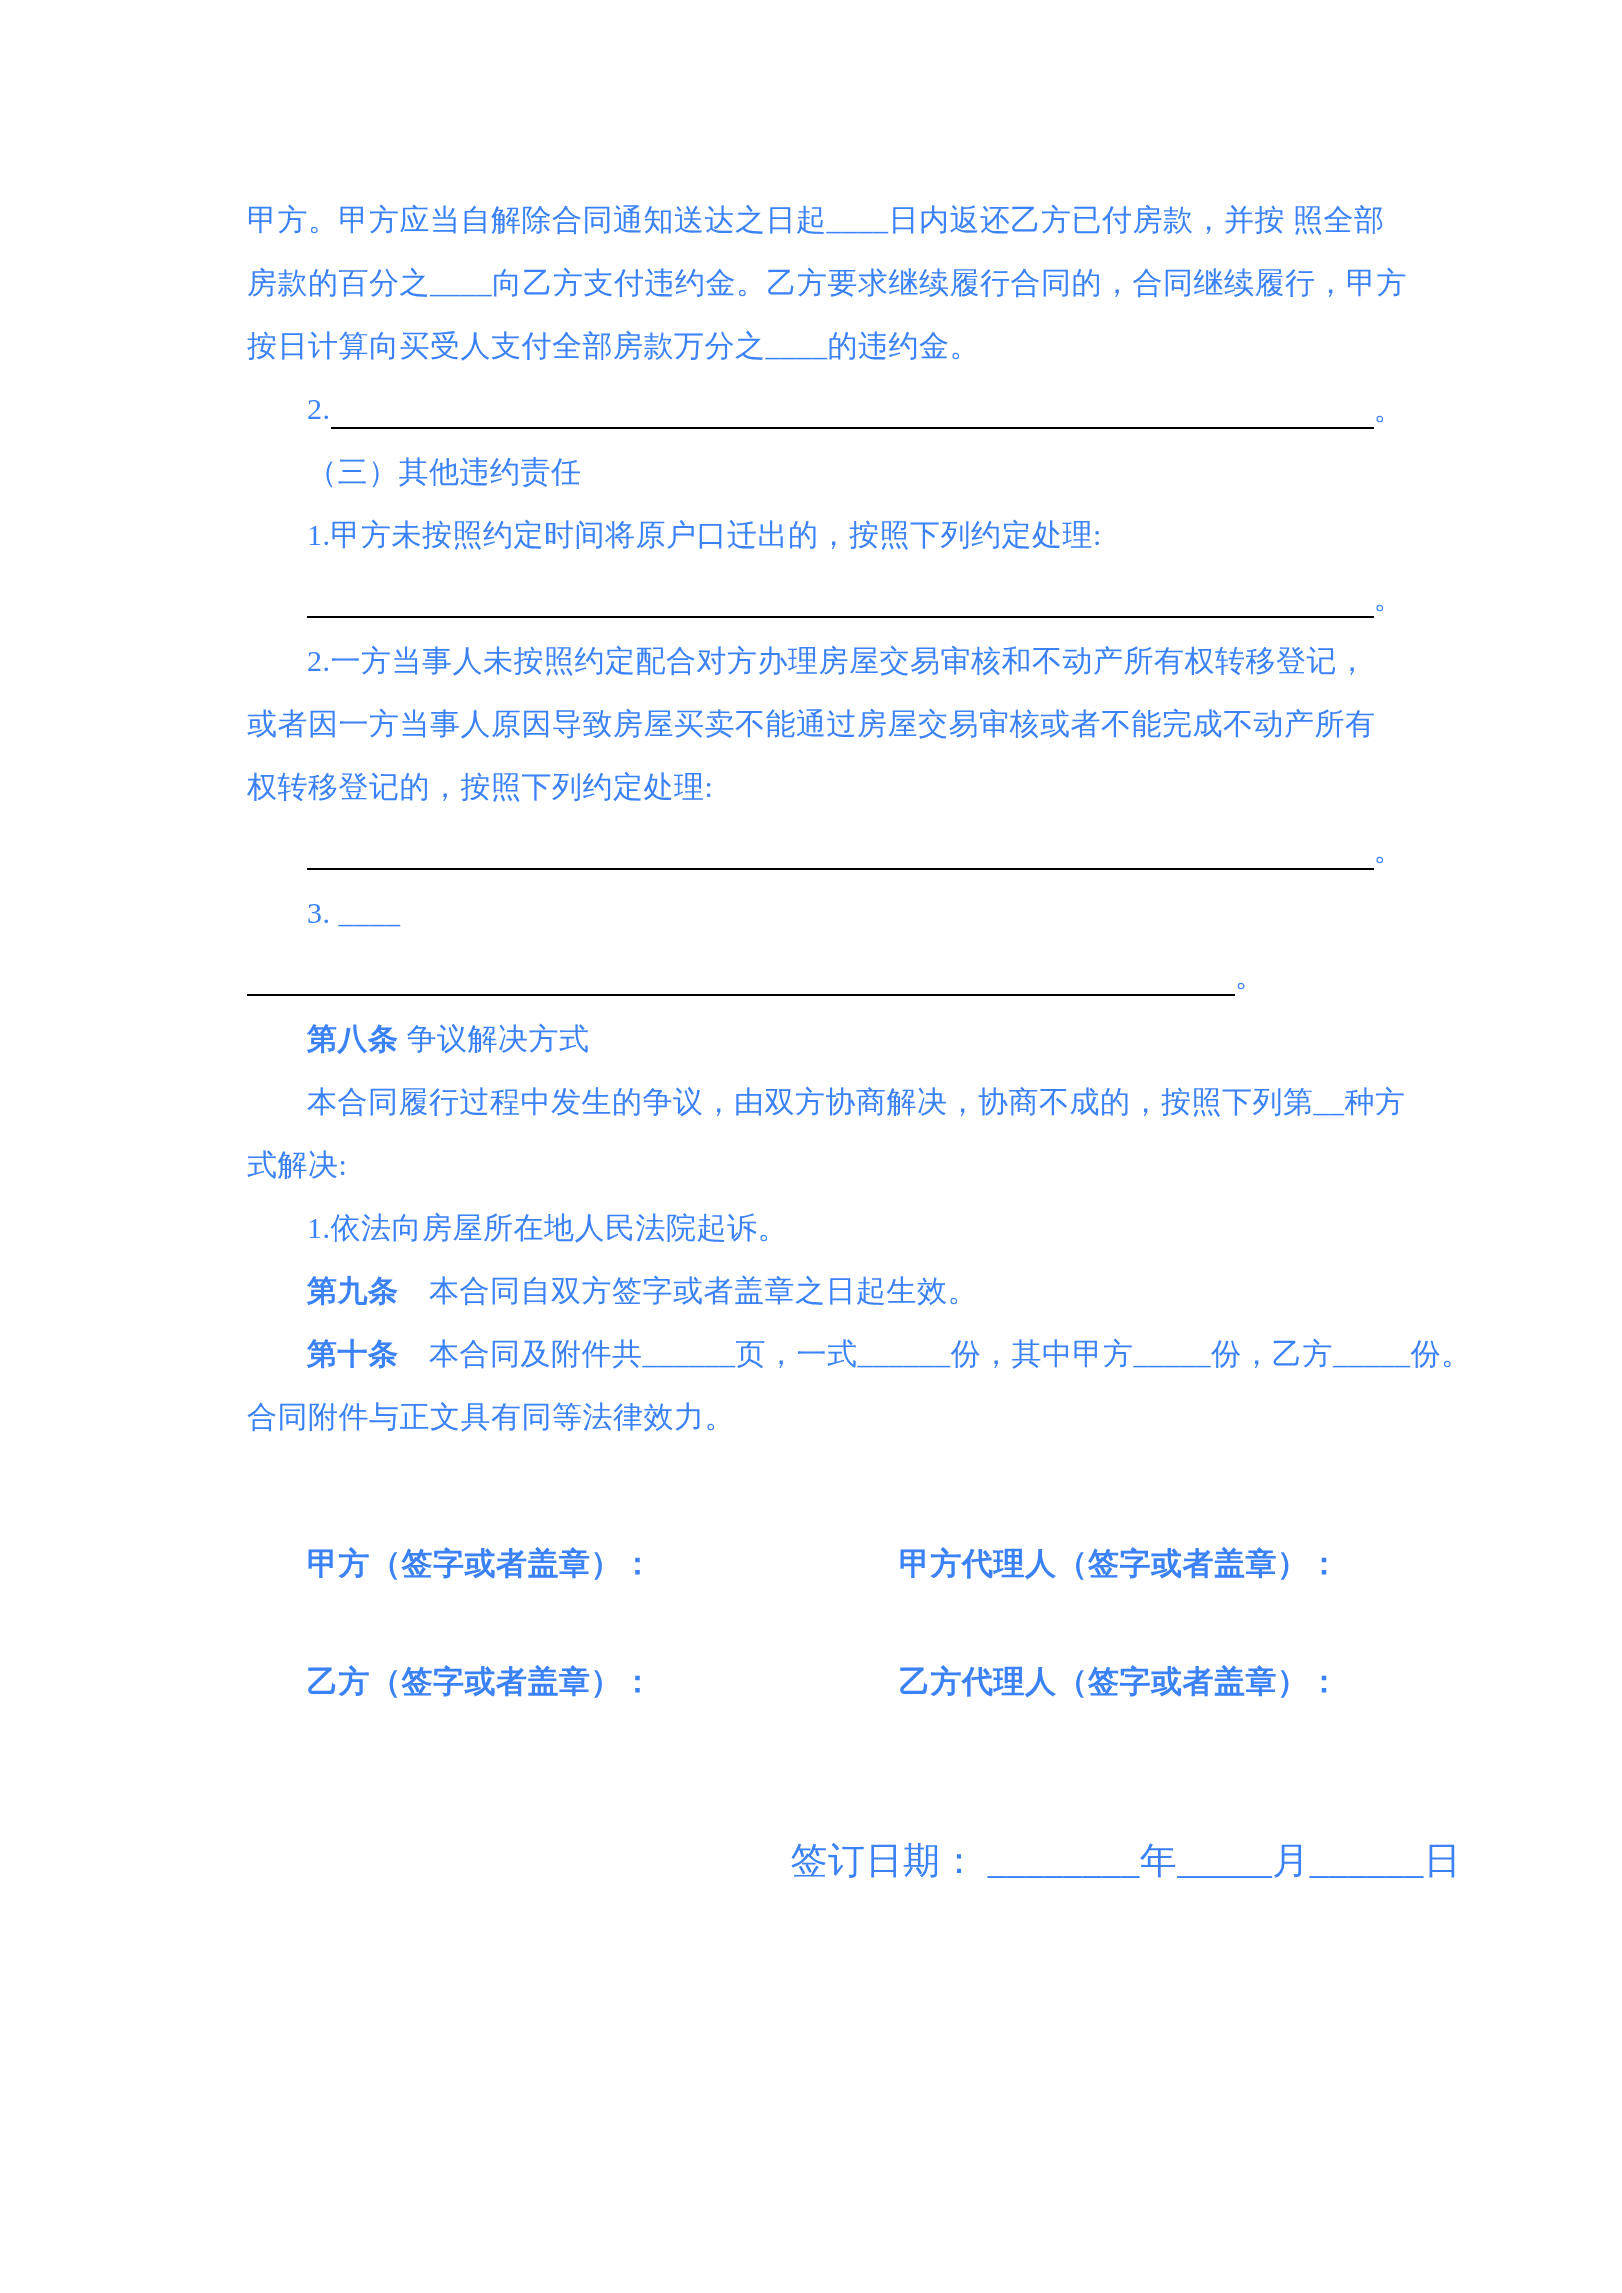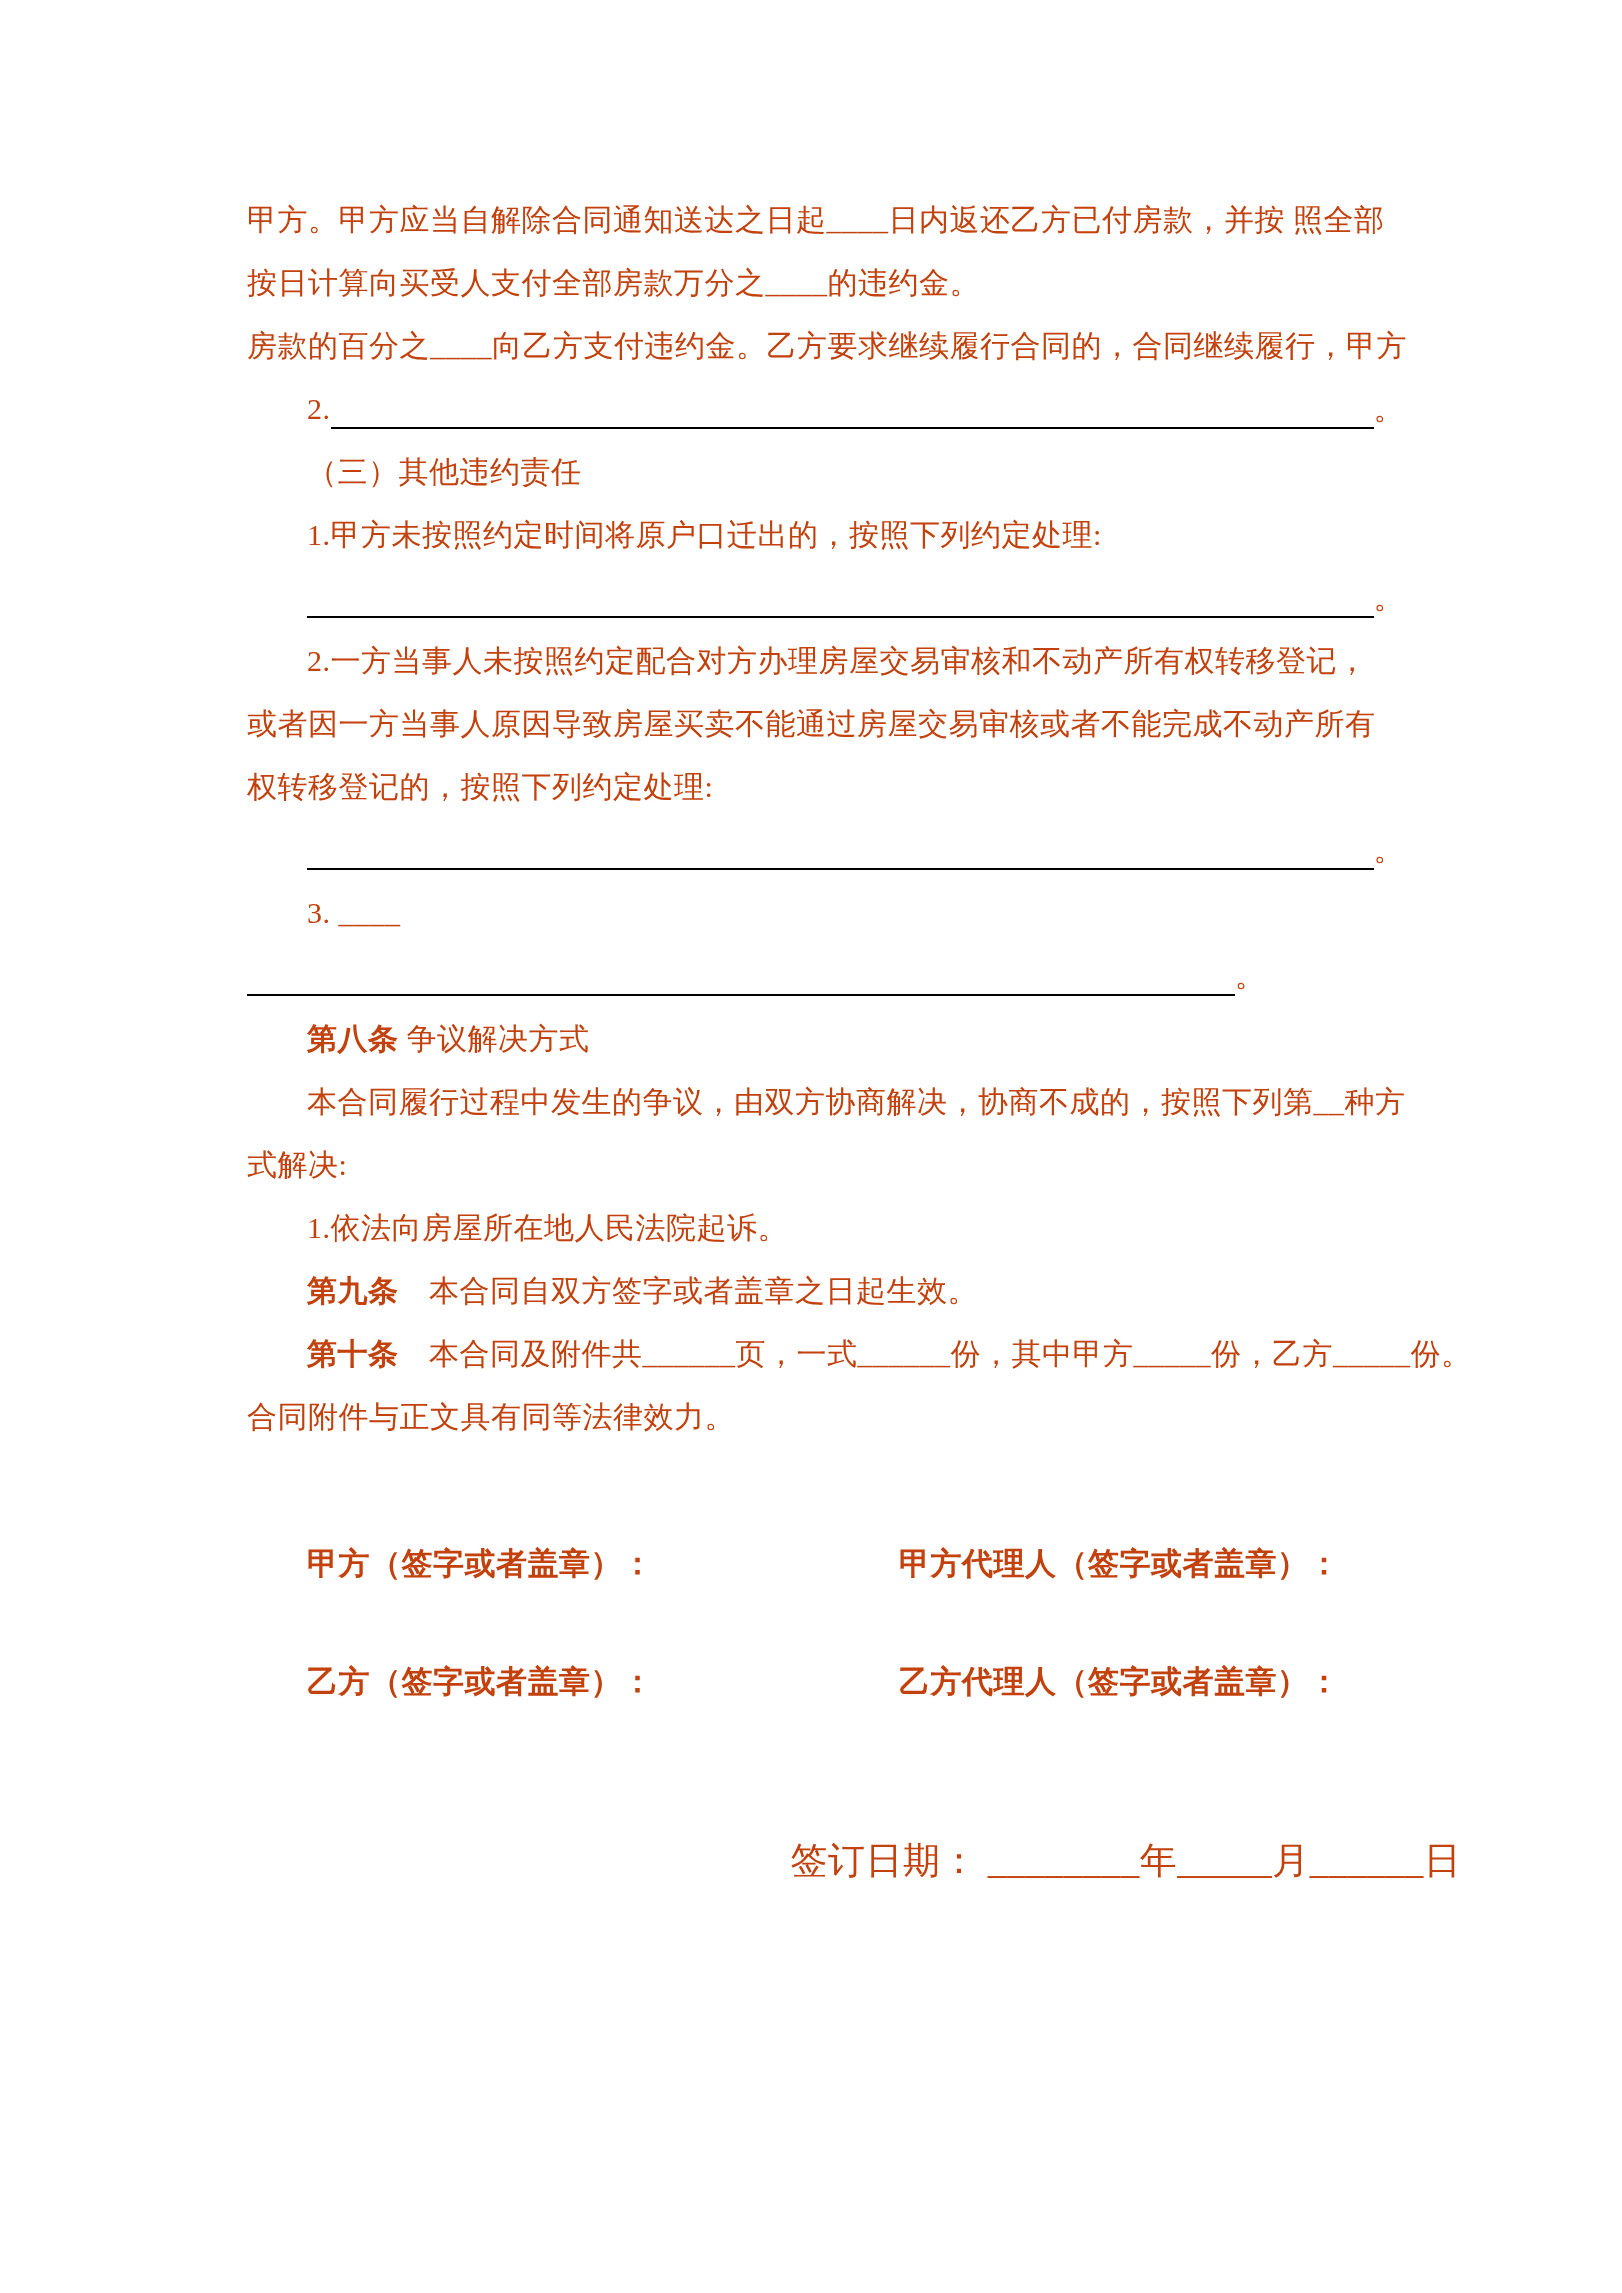--- a/index.html
+++ b/index.html
@@ -5,21 +5,21 @@
   html, body {
     margin: 0;
     padding: 0;
     background: #ffffff;
   }
   .page {
     position: relative;
     width: 1623px;
     height: 2288px;
     background: #ffffff;
-    color: #c2410c;
+    color: #3b82f6;
     font-family: "Liberation Serif", "DejaVu Serif", serif;
     overflow: hidden;
   }
   .content {
     position: absolute;
     left: 247px;
     top: 188px;
     width: 1157px;
   }
   .line {
@@ -68,22 +68,22 @@
   }
 </style>
 </head>
 <body>
 
 <div class="page">
   <div class="content">
 
     <div id="doc-lines">
         <div class="line"><span>甲方。甲方应当自解除合同通知送达之日起____日内返还乙方已付房款，并按 照全部</span></div>
+        <div class="line"><span>房款的百分之____向乙方支付违约金。乙方要求继续履行合同的，合同继续履行，甲方</span></div>
         <div class="line"><span>按日计算向买受人支付全部房款万分之____的违约金。</span></div>
-        <div class="line"><span>房款的百分之____向乙方支付违约金。乙方要求继续履行合同的，合同继续履行，甲方</span></div>
         <div class="line indent rule-line"><span>2.</span><span class="rule"></span><span>。</span></div>
         <div class="line indent"><span>（三）其他违约责任</span></div>
         <div class="line indent"><span>1.甲方未按照约定时间将原户口迁出的，按照下列约定处理:</span></div>
         <div class="line indent rule-line"><span class="rule"></span><span>。</span></div>
         <div class="line indent"><span>2.一方当事人未按照约定配合对方办理房屋交易审核和不动产所有权转移登记，</span></div>
         <div class="line"><span>或者因一方当事人原因导致房屋买卖不能通过房屋交易审核或者不能完成不动产所有</span></div>
         <div class="line"><span>权转移登记的，按照下列约定处理:</span></div>
         <div class="line indent rule-line"><span class="rule"></span><span>。</span></div>
         <div class="line indent"><span>3. ____</span></div>
         <div class="line rule-line" style="width: 88%;"><span class="rule"></span><span>。</span></div>

